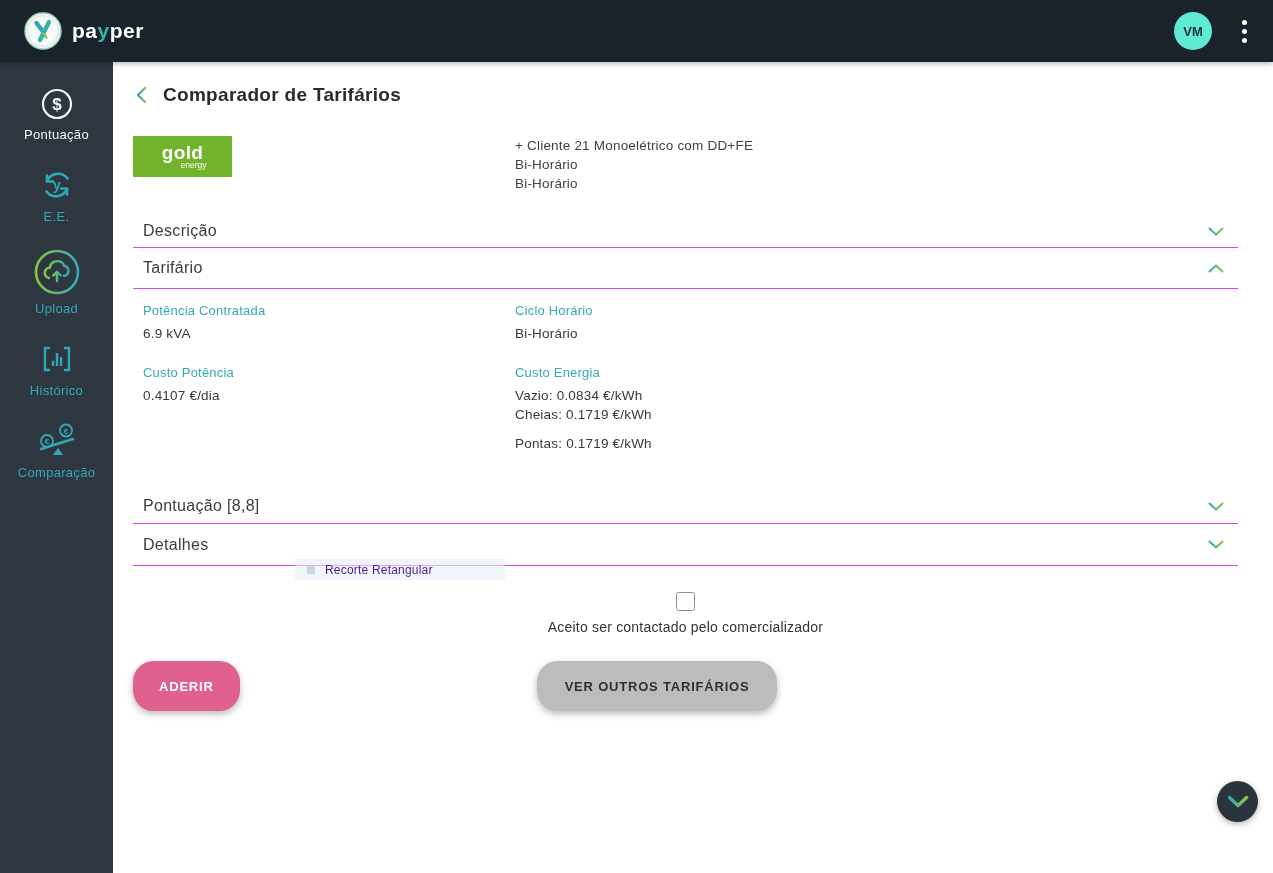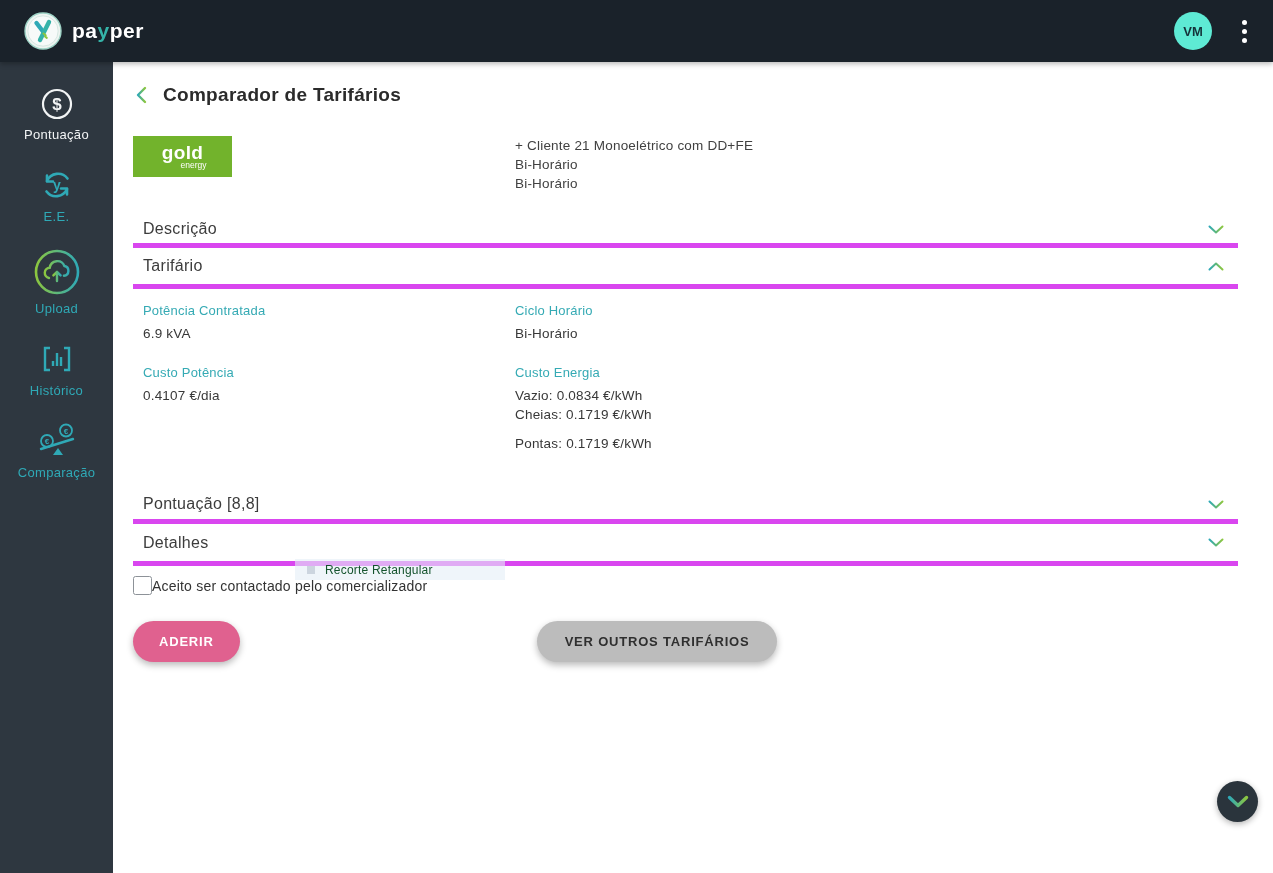--- a/index.html
+++ b/index.html
@@ -36,42 +36,42 @@
 
   .provider-row { display:flex; margin-top:28px; }
   .gold-logo { width:99px; height:41px; background:#72b32c; display:flex; flex-direction:column;
                align-items:center; justify-content:center; line-height:1; }
   .gold-main { color:#fff; font-size:19px; font-weight:700; letter-spacing:.3px; }
   .gold-sub  { color:#fff; font-size:8.5px; margin:-1px 0 0 22px; }
   .provider-lines { margin-left:283px; font-size:13.5px; color:#414141; line-height:19px; letter-spacing:.2px; }
 
   .accordion { margin-top:22px; }
   .acc-row { display:flex; align-items:center; justify-content:space-between;
-             border-bottom:5px solid #d946ef; padding:0 14px 0 10px; cursor:pointer; }
+             border-bottom:1px solid #d946ef; padding:0 14px 0 10px; cursor:pointer; }
   .acc-row .acc-label { font-size:16px; color:#3c3c3c; letter-spacing:.3px; }
   .row-descricao { height:33px; }
   .row-tarifario { height:41px; }
   .row-pontuacao { height:35px; }
   .row-detalhes  { height:42px; }
 
   .acc-content { padding:14px 0 36px 10px; display:grid; grid-template-columns:372px auto; row-gap:22px; }
   .field-label { font-size:13px; color:#35aab4; letter-spacing:.2px; }
   .field-value { font-size:13.5px; color:#383838; margin-top:6px; line-height:19px; letter-spacing:.2px; }
 
   .artifact { position:absolute; left:182px; top:497px; width:210px; height:21px; background:rgba(229,238,246,.6);
               display:flex; align-items:center; gap:10px; padding-left:12px; pointer-events:none; }
   .artifact .artifact-sq { width:8px; height:8px; background:#c3cdd8; opacity:.8; }
-  .artifact .artifact-txt { font-size:12px; color:#14532d; letter-spacing:.2px; }
-
-  .consent { display:flex; align-items:center; gap:0; margin-top:10px; cursor:pointer; }
+  .artifact .artifact-txt { font-size:12px; color:#4c1d95; letter-spacing:.2px; }
+
+  .consent { display:flex; align-items:center; gap:8px; margin-top:26px; cursor:pointer;flex-direction:column; }
   .cbx { width:19px; height:19px; border:1.5px solid #8d9298; border-radius:2.5px; background:#fff; flex:0 0 auto; }
   .consent-lbl { font-size:14px; color:#333; letter-spacing:.2px; }
 
   .btn-row { display:flex; align-items:center; margin-top:26px; }
-  .btn { border:none; height:41px; border-radius:20.5px; font-family:"Liberation Sans",sans-serif;
+  .btn { border:none; height:50px; border-radius:20.5px; font-family:"Liberation Sans",sans-serif;
          font-size:13px; font-weight:700; letter-spacing:.8px; cursor:pointer; }
   .btn.pink { background:#e0618f; color:#fff; padding:0 26px; box-shadow:0 3px 7px rgba(0,0,0,.28); }
   .btn.gray { background:#bcbcbc; color:#2f2f2f; padding:0 28px; margin-left:297px; box-shadow:0 3px 7px rgba(0,0,0,.28); }
 
   .fab { position:absolute; left:1217px; top:781px; width:41px; height:41px; border-radius:50%;
          background:#2a343c; border:none; display:flex; align-items:center; justify-content:center;
          cursor:pointer; box-shadow:0 2px 6px rgba(0,0,0,.3); z-index:40; }
 
   svg { display:block; }
   .defs-holder { position:absolute; width:0; height:0; overflow:hidden; }

